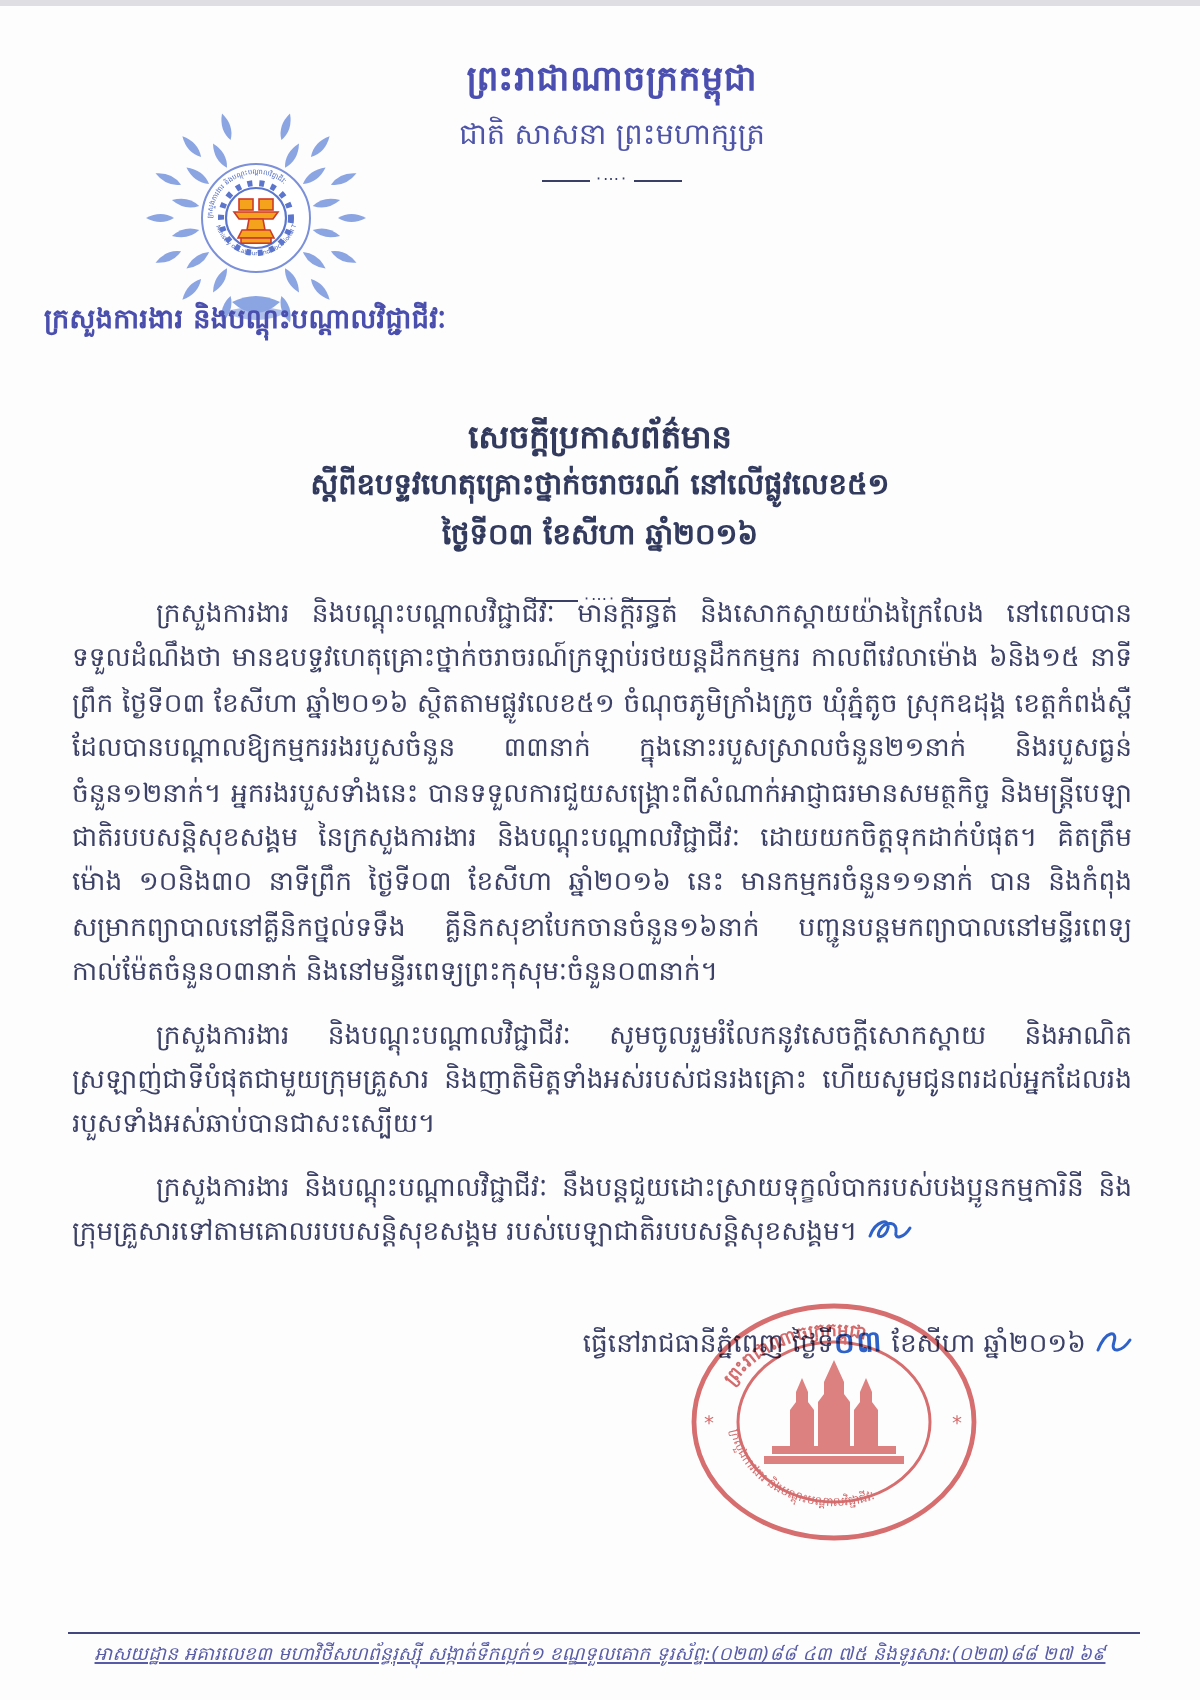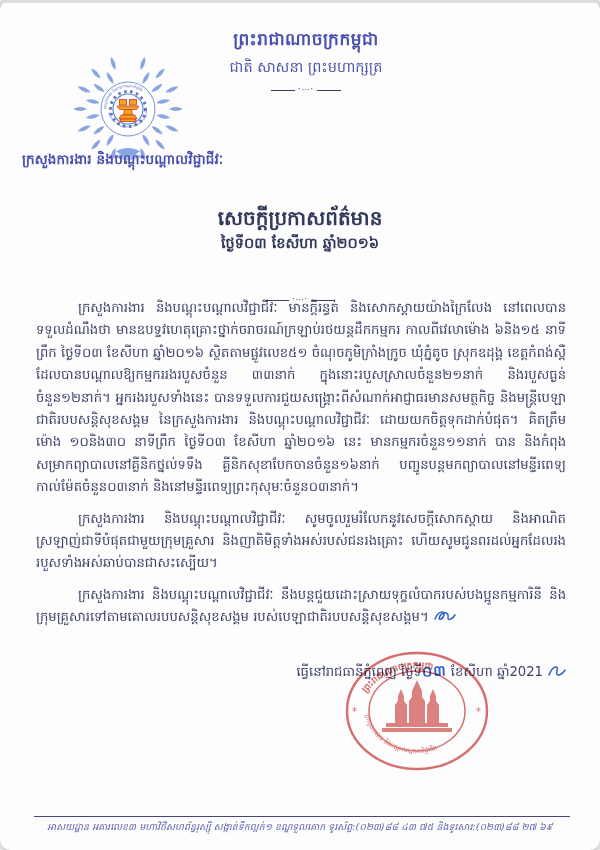--- a/index.html
+++ b/index.html
@@ -1,57 +1,57 @@
 <!DOCTYPE html>
 <html><head>
 <meta charset="utf-8">
 <style>
   html,body{margin:0;padding:0;background:#e8e8ea;}
   .page{position:relative;width:600px;height:850px;margin:0 auto;background:#fdfdfe;
         font-family:"DejaVu Sans",sans-serif;color:#3d4166;overflow:hidden;
-        box-shadow:0 0 4px rgba(0,0,0,.25);border-radius:10px;}
+        box-shadow:0 0 4px rgba(0,0,0,.25);}
   .scan-edge-top{position:absolute;top:0;left:0;width:100%;height:3px;background:#c6c6cc;opacity:.55;}
 
   
   .motto{position:absolute;top:28px;left:0;width:612px;text-align:center;color:#4a4fae;}
   .motto-l1{font-size:17px;font-weight:bold;letter-spacing:.5px;color:#4b4fb0;}
   .motto-l2{font-size:14.5px;margin-top:5px;color:#4e55a8;}
   .orn-divider{display:flex;align-items:center;justify-content:center;margin-top:7px;color:#3a3f66;}
   .orn-line{display:inline-block;width:24px;height:0;border-top:1.2px solid #3a3f66;}
   .orn-core{font-size:8px;letter-spacing:1px;padding:0 3px;line-height:8px;}
 
   .logo{position:absolute;left:72px;top:52px;width:112px;height:112px;}
   .ministry-name{position:absolute;left:22px;top:151px;width:300px;font-size:13.5px;
                  font-weight:bold;color:#4a4fae;letter-spacing:.2px;}
 
   
   .title-block{position:absolute;top:206px;left:30px;width:540px;text-align:center;
                color:#323a5e;font-weight:bold;line-height:25px;}
-  .title-l1{font-size:20px;}
+  .title-l1{font-size:16px;}
   .title-l2,.title-l3,.title-l4{font-size:14.5px;}
   .title-divider{position:absolute;top:296px;left:0;width:600px;display:flex;align-items:center;justify-content:center;color:#3a3f66;}
 
   
   .content{position:absolute;top:297px;left:36px;width:530px;font-size:13.2px;
            line-height:22.4px;text-align:justify;color:#3d4166;z-index:1;}
   .content p{margin:0 0 9px 0;text-indent:42px;}
   .sig-inline{display:inline-block;vertical-align:-3px;margin-left:4px;}
 
   .dateline{position:absolute;top:662px;right:33px;white-space:nowrap;font-size:13.2px;
             color:#3d4166;z-index:1;}
   .hand-day{color:#2e62c8;font-size:14.5px;display:inline-block;transform:rotate(-3deg);
             font-weight:bold;letter-spacing:1px;}
 
   .seal{position:absolute;left:340px;top:647px;width:154px;height:130px;z-index:2;
         opacity:.82;mix-blend-mode:multiply;}
 
   
   .footer-rule{position:absolute;top:816px;left:34px;width:536px;border-top:1.5px solid #42477e;}
   .footer-text{position:absolute;top:821px;left:0;width:600px;text-align:center;
-               font-size:9.3px;font-style:italic;color:#585ca6;letter-spacing:.1px;}
+               font-size:9.3px;font-style:italic;color:#585ca6;letter-spacing:.1px;text-decoration:underline;}
 </style>
 </head>
 <body>
 
 <div class="page">
   <div class="scan-edge-top"></div>
 
   <header class="motto">
     <div class="motto-l1">ព្រះរាជាណាចក្រកម្ពុជា</div>
     <div class="motto-l2">ជាតិ សាសនា ព្រះមហាក្សត្រ</div>
@@ -120,37 +120,38 @@
       <path d="M52.5 57.5 L51.5 63 H60.5 L59.5 57.5 Z" fill="#f5a31d"></path>
       <path d="M49 63 H63 L65 67 H47 Z" fill="#f5a31d"></path>
       <rect x="48.5" y="67" width="15" height="2.6" fill="#f5a31d"></rect>
     </g>
   </svg>
 
   <div class="ministry-name">ក្រសួងការងារ និងបណ្តុះបណ្តាលវិជ្ជាជីវៈ</div>
 
   <section class="title-block">
     <div class="title-l1">សេចក្តីប្រកាសព័ត៌មាន</div>
+    <div class="title-l2">ស្តីពីឧបទ្ទវហេតុគ្រោះថ្នាក់ចរាចរណ៍ នៅលើផ្លូវលេខ៥១</div>
     <div class="title-l4">ថ្ងៃទី០៣ ខែសីហា ឆ្នាំ២០១៦</div>
   </section>
   <div class="title-divider">
     <span class="orn-line"></span>
     <span class="orn-core">·⋯·</span>
     <span class="orn-line"></span>
   </div>
 
   <main class="content">
     <p>ក្រសួងការងារ និងបណ្តុះបណ្តាលវិជ្ជាជីវៈ មានក្តីរន្ធត់ និងសោកស្តាយយ៉ាងក្រៃលែង នៅពេលបានទទួលដំណឹងថា មានឧបទ្ទវហេតុគ្រោះថ្នាក់ចរាចរណ៍ក្រឡាប់រថយន្តដឹកកម្មករ កាលពីវេលាម៉ោង ៦និង១៥ នាទីព្រឹក ថ្ងៃទី០៣ ខែសីហា ឆ្នាំ២០១៦ ស្ថិតតាមផ្លូវលេខ៥១ ចំណុចភូមិក្រាំងក្រូច ឃុំភ្នំតូច ស្រុកឧដុង្គ ខេត្តកំពង់ស្ពឺ ដែលបានបណ្តាលឱ្យកម្មកររងរបួសចំនួន ៣៣នាក់ ក្នុងនោះរបួសស្រាលចំនួន២១នាក់ និងរបួសធ្ងន់ចំនួន១២នាក់។ អ្នករងរបួសទាំងនេះ បានទទួលការជួយសង្គ្រោះពីសំណាក់អាជ្ញាធរមានសមត្ថកិច្ច និងមន្ត្រីបេឡាជាតិរបបសន្តិសុខសង្គម នៃក្រសួងការងារ និងបណ្តុះបណ្តាលវិជ្ជាជីវៈ ដោយយកចិត្តទុកដាក់បំផុត។ គិតត្រឹមម៉ោង ១០និង៣០ នាទីព្រឹក ថ្ងៃទី០៣ ខែសីហា ឆ្នាំ២០១៦ នេះ មានកម្មករចំនួន១១នាក់ បាន និងកំពុងសម្រាកព្យាបាលនៅគ្លីនិកថ្នល់ទទឹង គ្លីនិកសុខាបែកចានចំនួន១៦នាក់ បញ្ជូនបន្តមកព្យាបាលនៅមន្ទីរពេទ្យកាល់ម៉ែតចំនួន០៣នាក់ និងនៅមន្ទីរពេទ្យព្រះកុសុមៈចំនួន០៣នាក់។</p>
     <p>ក្រសួងការងារ និងបណ្តុះបណ្តាលវិជ្ជាជីវៈ សូមចូលរួមរំលែកនូវសេចក្តីសោកស្តាយ និងអាណិតស្រឡាញ់ជាទីបំផុតជាមួយក្រុមគ្រួសារ និងញាតិមិត្តទាំងអស់របស់ជនរងគ្រោះ ហើយសូមជូនពរដល់អ្នកដែលរងរបួសទាំងអស់ឆាប់បានជាសះស្បើយ។</p>
     <p><span>ក្រសួងការងារ និងបណ្តុះបណ្តាលវិជ្ជាជីវៈ នឹងបន្តជួយដោះស្រាយទុក្ខលំបាករបស់បងប្អូនកម្មការិនី និងក្រុមគ្រួសារទៅតាមគោលរបបសន្តិសុខសង្គម របស់បេឡាជាតិរបបសន្តិសុខសង្គម។</span><svg class="sig-inline" width="24" height="16" viewBox="0 0 24 16">
           <path d="M2 11 C5 3 12 2 11 7 C10 12 4 13 7 8 C10 3 16 4 15 9 C14 13 19 12 22 7" fill="none" stroke="#2e62c8" stroke-width="1.5" stroke-linecap="round"></path>
         </svg></p>
   </main>
 
-  <div class="dateline"><span>ធ្វើនៅរាជធានីភ្នំពេញ ថ្ងៃទី</span><span class="hand-day">០៣</span><span> ខែសីហា ឆ្នាំ2021</span><svg class="sig-inline" width="20" height="16" viewBox="0 0 20 16">
+  <div class="dateline"><span>ធ្វើនៅរាជធានីភ្នំពេញ ថ្ងៃទី</span><span class="hand-day">០៣</span><span> ខែសីហា ឆ្នាំ២០១៦</span><svg class="sig-inline" width="20" height="16" viewBox="0 0 20 16">
         <path d="M2 12 C6 2 12 2 10 8 C8 14 14 13 18 7" fill="none" stroke="#2e62c8" stroke-width="1.5" stroke-linecap="round"></path>
       </svg></div>
 
   <svg class="seal" viewBox="0 0 154 130" aria-hidden="true">
     <defs>
       <path id="sealTop" d="M20 68 A57 47 0 0 1 134 68" fill="none"></path>
       <path id="sealBot" d="M25 62 A52 44 0 0 0 129 62" fill="none"></path>
     </defs>
     <ellipse cx="77" cy="64" rx="70" ry="58" fill="none" stroke="#d04e4e" stroke-width="2.4"></ellipse>
     <ellipse cx="77" cy="64" rx="48" ry="40" fill="none" stroke="#d04e4e" stroke-width="1.5"></ellipse>

